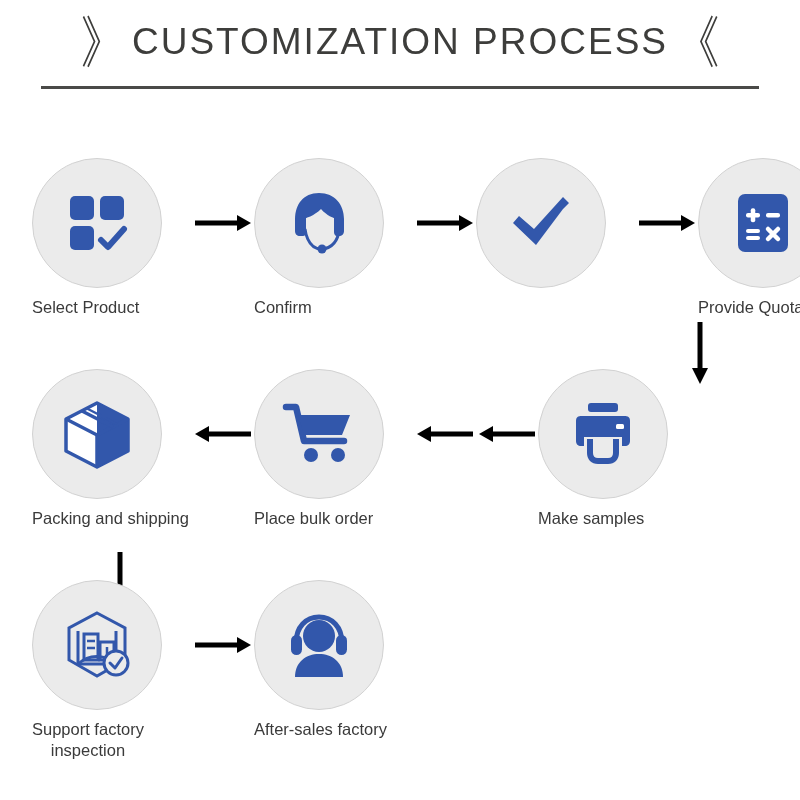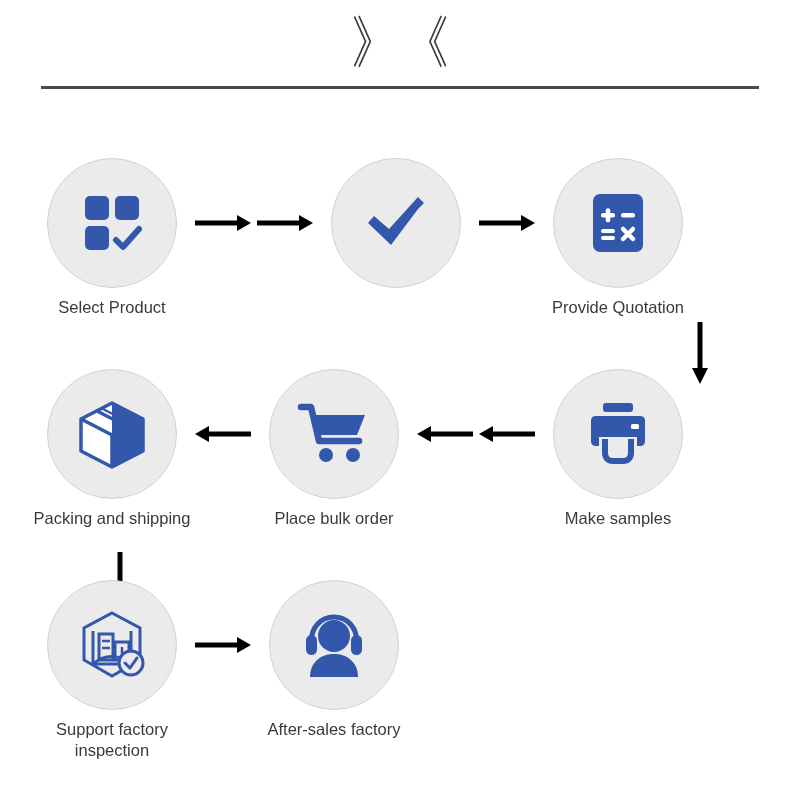--- a/index.html
+++ b/index.html
@@ -62,21 +62,21 @@
     align-items: flex-start;
   }
   .row-1 { top: 158px; }
   .row-2 { top: 369px; }
   .row-3 { top: 580px; }
 
   .node {
     width: 160px;
     display: flex;
     flex-direction: column;
-    align-items: center;
+    align-items: flex-start;
     flex: 0 0 auto;
   }
   .circle {
     width: 130px;
     height: 130px;
     border-radius: 50%;
     background: #ebebeb;
     border: 1px solid #d2d2d2;
     box-sizing: border-box;
     display: flex;
@@ -111,20 +111,21 @@
   .arrow-v.left-down  { left: 100px; top: 552px; }
 
   .spacer-left { flex: 0 0 auto; }
 </style>
 </head>
 <body>
 
 <div class="header">
   <div class="title-row">
     <span class="chev">》</span>
+    <span class="title-text">CUSTOMIZATION PROCESS</span>
     <span class="chev">《</span>
   </div>
   <div class="divider"></div>
 </div>
 
 <div class="row row-1">
 
   <div class="spacer-left" style="width:32px"></div>
 
   <div class="node">
@@ -139,20 +140,30 @@
     <div class="label">Select Product</div>
   </div>
 
   <div class="arrow-h">
     <svg width="56" height="20" viewBox="0 0 56 20">
       <path d="M0 10 H42" stroke="#000" stroke-width="5"></path>
       <path d="M42 2 L56 10 L42 18 Z" fill="#000"></path>
     </svg>
   </div>
 
+  <div class="node">
+    <div class="circle">
+      <svg width="76" height="76" viewBox="0 0 76 76">
+        <path d="M38 8 C22 8 14 20 14 34 L14 46 C14 49 16 51 19 51 L22 51 C24 51 25 49 25 47 L25 33 C25 33 33 31 40 24 C46 31 53 33 53 33 L53 47 C53 49 54 51 56 51 L58 51 C61 51 63 49 63 46 L63 34 C63 20 54 8 38 8 Z" fill="#3257ab"></path>
+        <path d="M24 44 C24 44 26 64 40 64 C52 64 57 54 58 46" fill="none" stroke="#3257ab" stroke-width="3"></path>
+        <circle cx="41" cy="64" r="4.5" fill="#3257ab"></circle>
+      </svg>
+    </div>
+    <div class="label">Confirm</div>
+  </div>
 
   <div class="arrow-h">
     <svg width="56" height="20" viewBox="0 0 56 20">
       <path d="M0 10 H42" stroke="#000" stroke-width="5"></path>
       <path d="M42 2 L56 10 L42 18 Z" fill="#000"></path>
     </svg>
   </div>
 
   <div class="node">
     <div class="circle">

